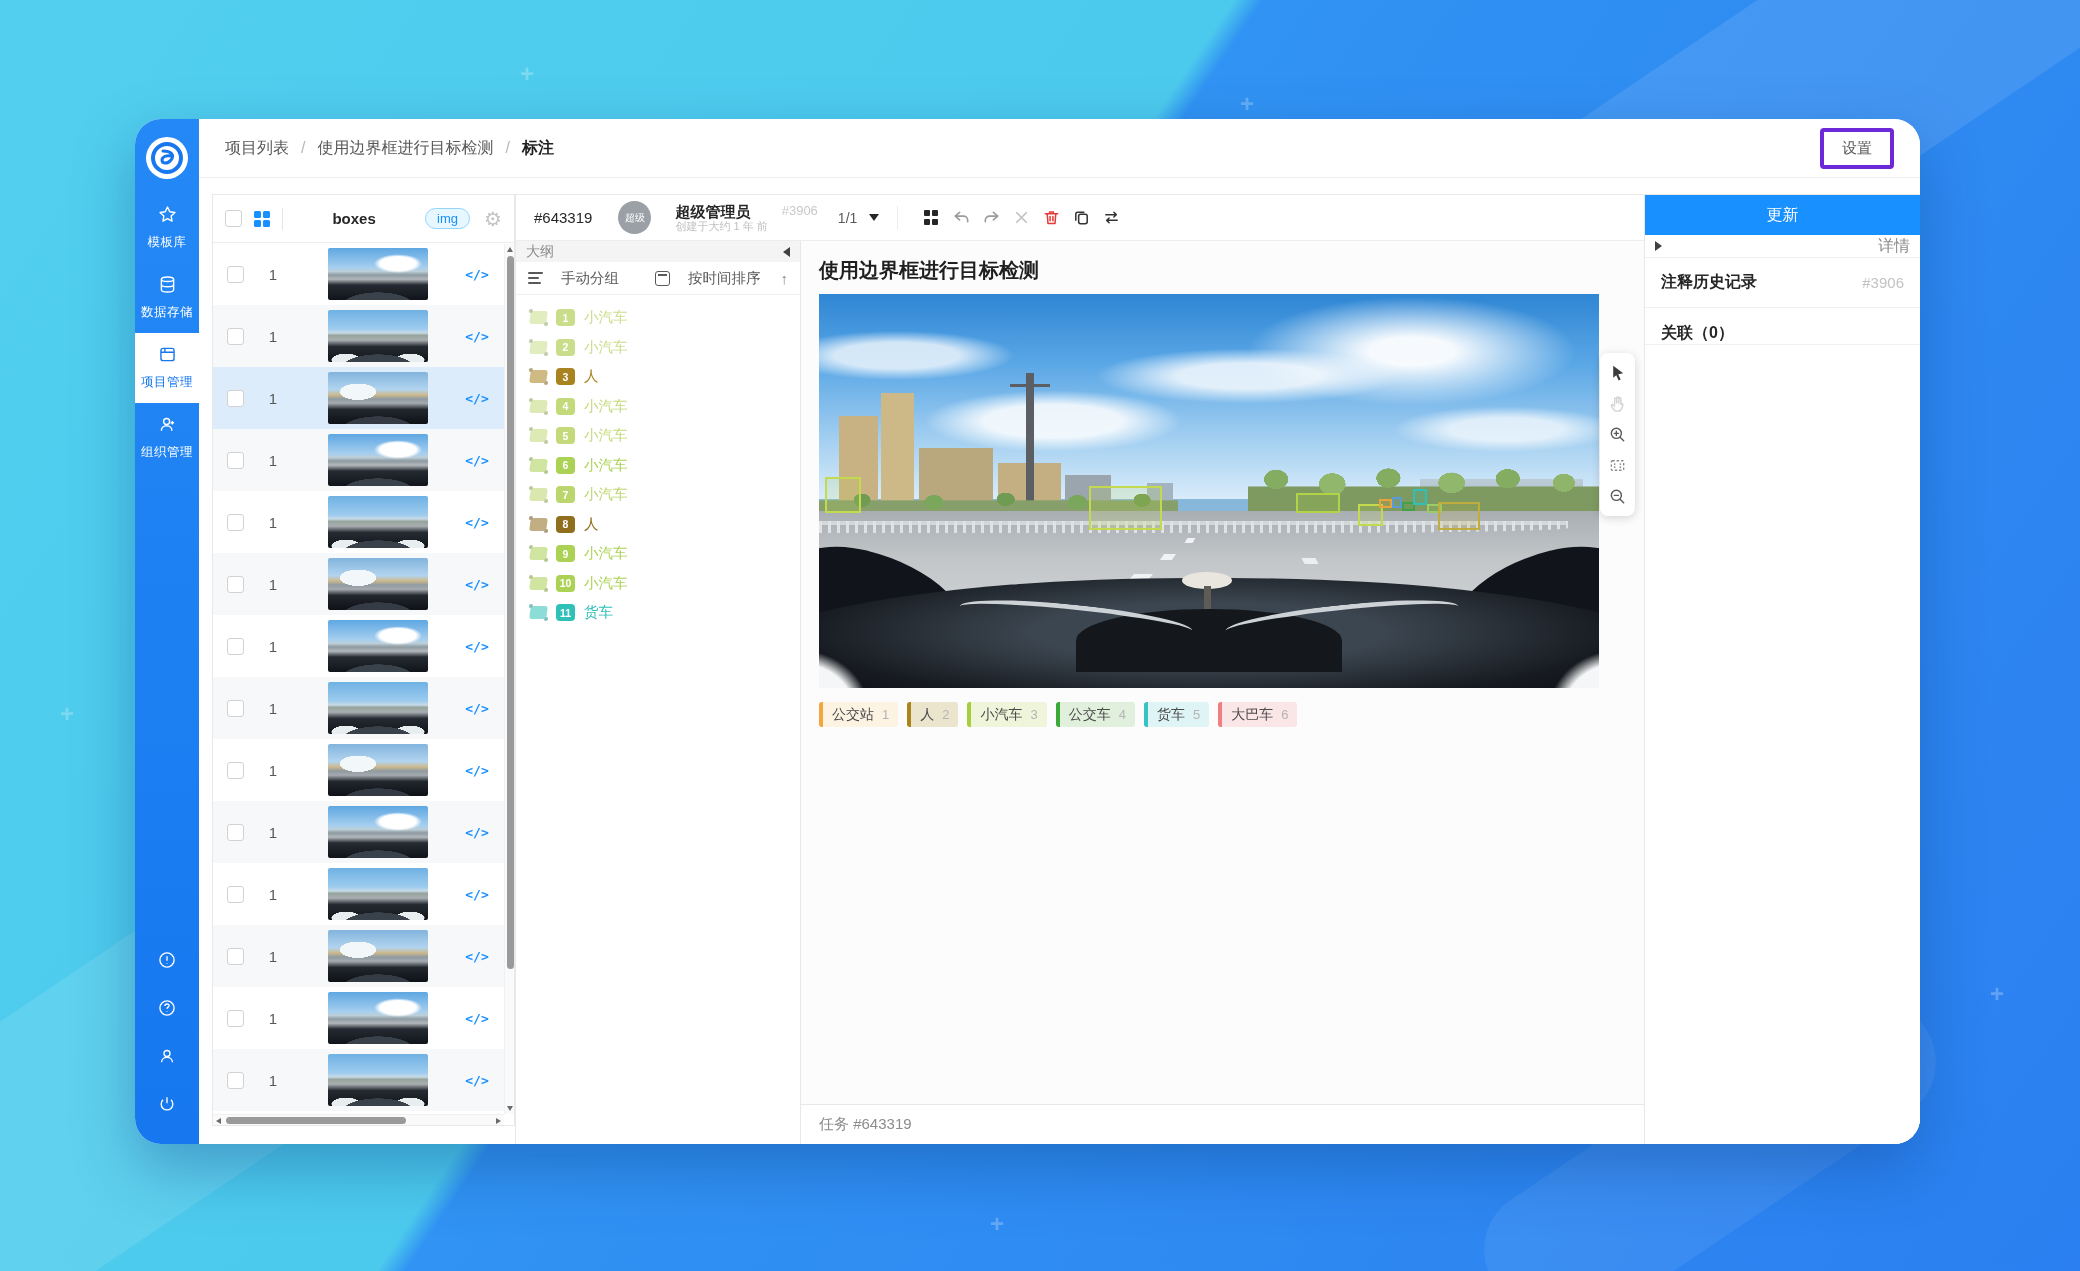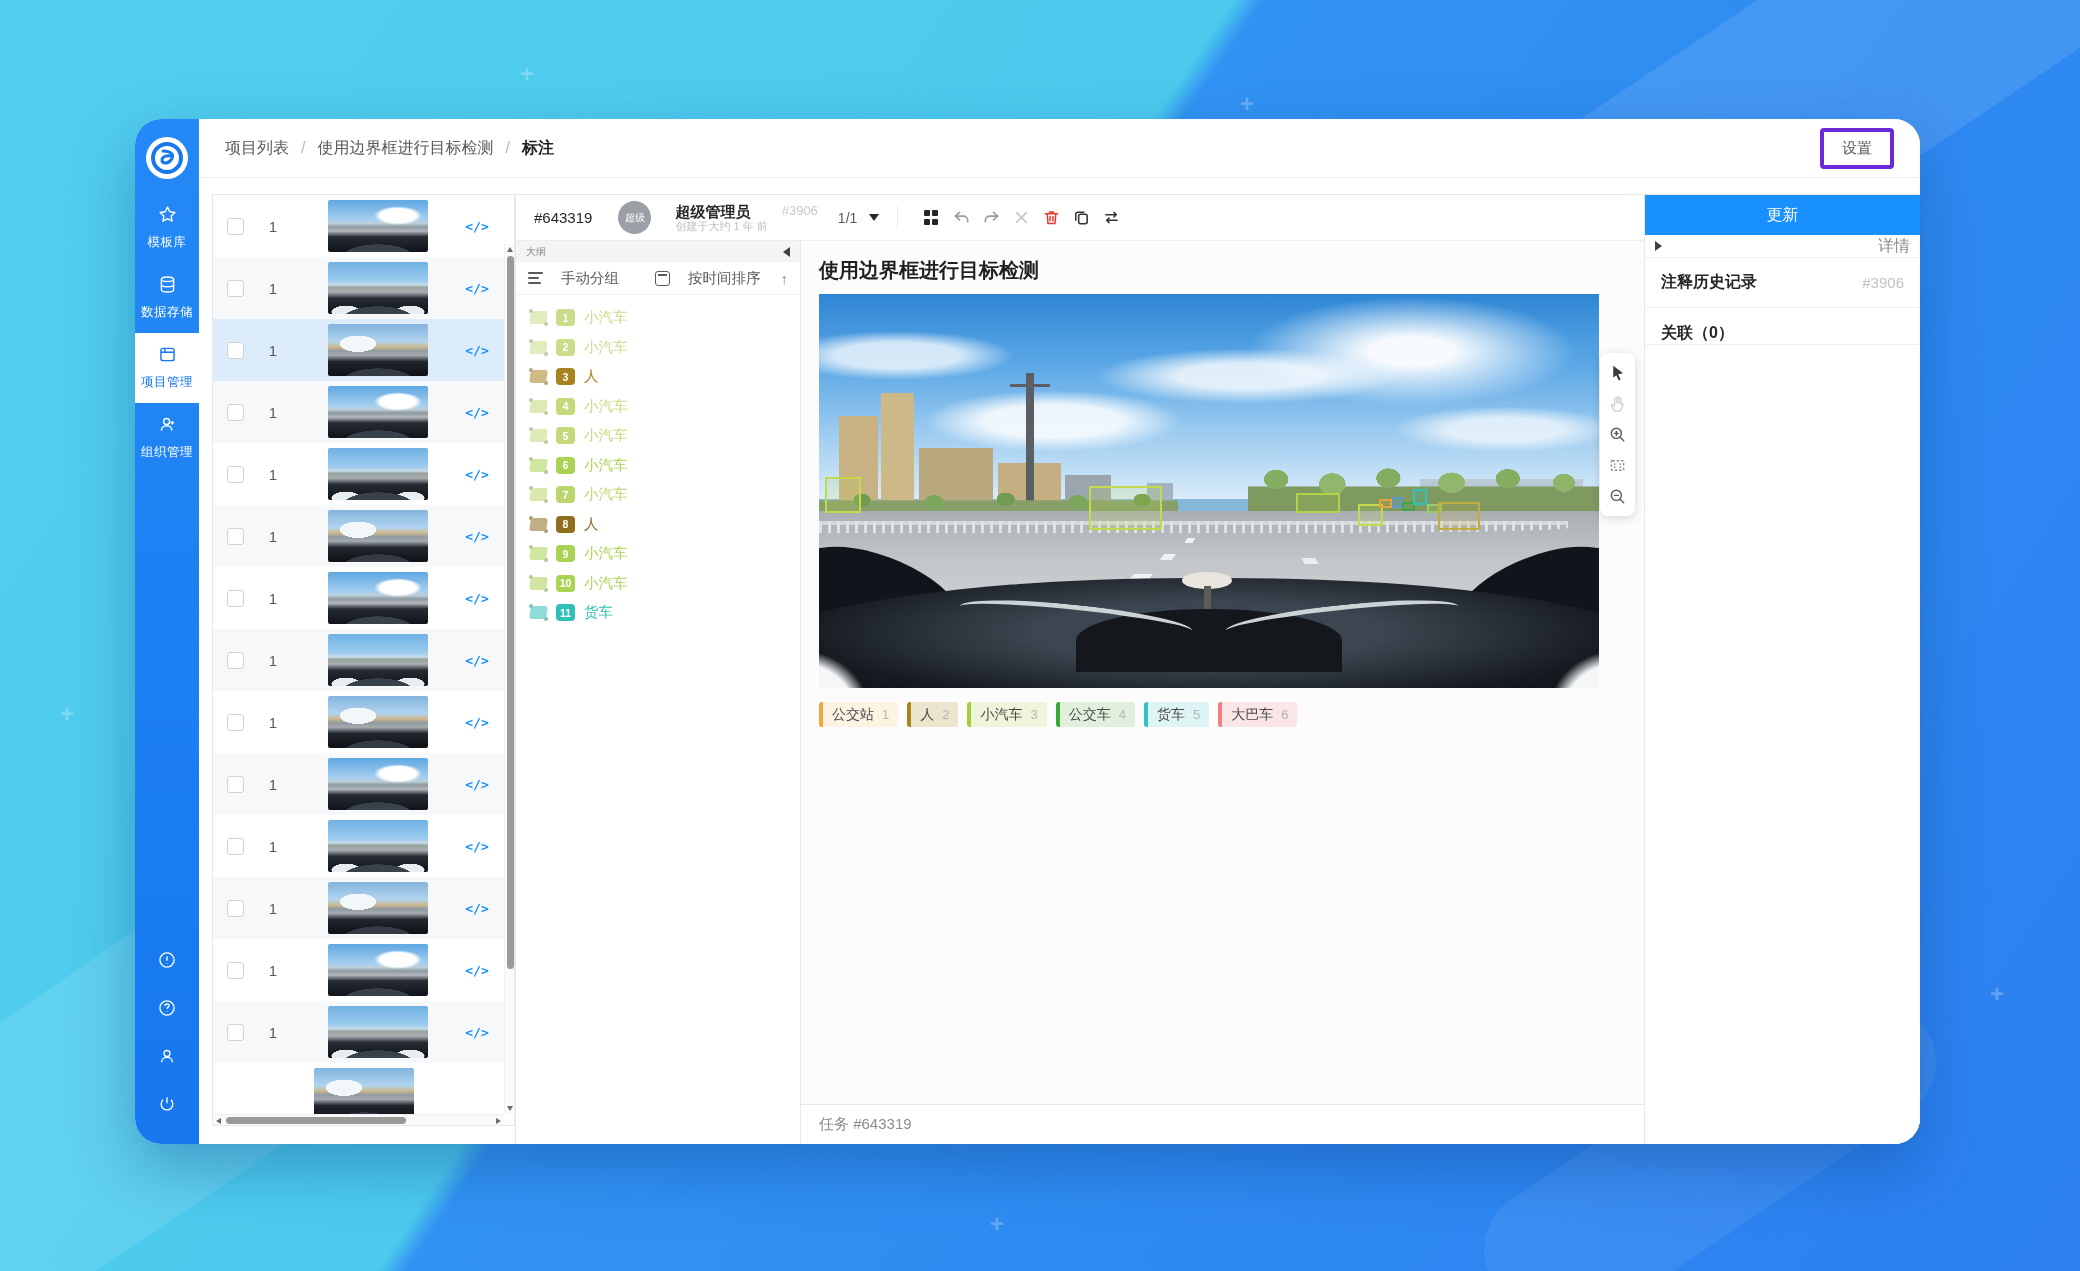--- a/index.html
+++ b/index.html
@@ -114,21 +114,21 @@
   .tb-btn { width:30px; height:30px; display:flex; align-items:center; justify-content:center; cursor:pointer; border-radius:4px; }
   .tb-btn svg { width:19px; height:19px; }
   .grid4-dark { width:15px; height:15px; display:grid; grid-template-columns:6px 6px; grid-template-rows:6px 6px; gap:2.5px; }
   .grid4-dark i { background:#262626; border-radius:1px; }
 
   .anno-body { flex:1; min-height:0; display:flex; }
 
   
   .outline-panel { width:285px; border-right:1px solid #e8e8e8; flex-shrink:0; display:flex; flex-direction:column; background:#fff; }
   .outline-head { height:21px; background:#f4f4f4; display:flex; align-items:center; padding:0 10px; }
-  .outline-title { font-size:10px; color:#8c8c8c; flex:1; }
+  .outline-title { font-size:14px; color:#8c8c8c; flex:1; }
   .collapse-tri { width:0; height:0; border-top:5px solid transparent; border-bottom:5px solid transparent;
                   border-right:7px solid #404040; cursor:pointer; }
   .outline-sub { height:33px; border-bottom:1px solid #efefef; display:flex; align-items:center; padding:0 12px; gap:18px; }
   .group-icon { display:flex; flex-direction:column; gap:3px; width:15px; cursor:pointer; }
   .group-icon i { height:2px; background:#595959; border-radius:1px; }
   .group-icon i:nth-child(2){ width:70%; } .group-icon i:nth-child(3){ width:85%; }
   .outline-sub .lbl { font-size:14.5px; color:#595959; cursor:pointer; }
   .outline-sub .flex { flex:1; }
   .cal-icon { width:15px; height:15px; border:1.6px solid #595959; border-radius:3px; position:relative; }
   .cal-icon::before { content:""; position:absolute; left:2px; right:2px; top:2.5px; height:1.6px; background:#595959; }
@@ -313,20 +313,33 @@
         <span class="sep">/</span>
         <span class="current">标注</span>
       </div>
       <div class="topbar-spacer"></div>
       <button class="settings-btn">设置</button>
     </div>
 
     <div class="workspace">
 
       <div class="task-panel">
+        <div class="tl-header">
+          <div class="checkbox"></div>
+          <div class="grid-icon">
+              <i></i>
+              <i></i>
+              <i></i>
+              <i></i>
+            </div>
+          <div class="tl-divider"></div>
+          <div class="tl-title">boxes</div>
+          <div class="img-pill">img</div>
+          <div class="gear-icon">⚙</div>
+        </div>
         <div class="tl-rows">
           <div class="tl-row">
               <div class="checkbox"></div>
               <span class="tl-count">1</span>
               <div class="thumb"></div>
               <span class="code-icon">&lt;/&gt;</span>
             </div>
           <div class="tl-row">
               <div class="checkbox"></div>
               <span class="tl-count">1</span>

